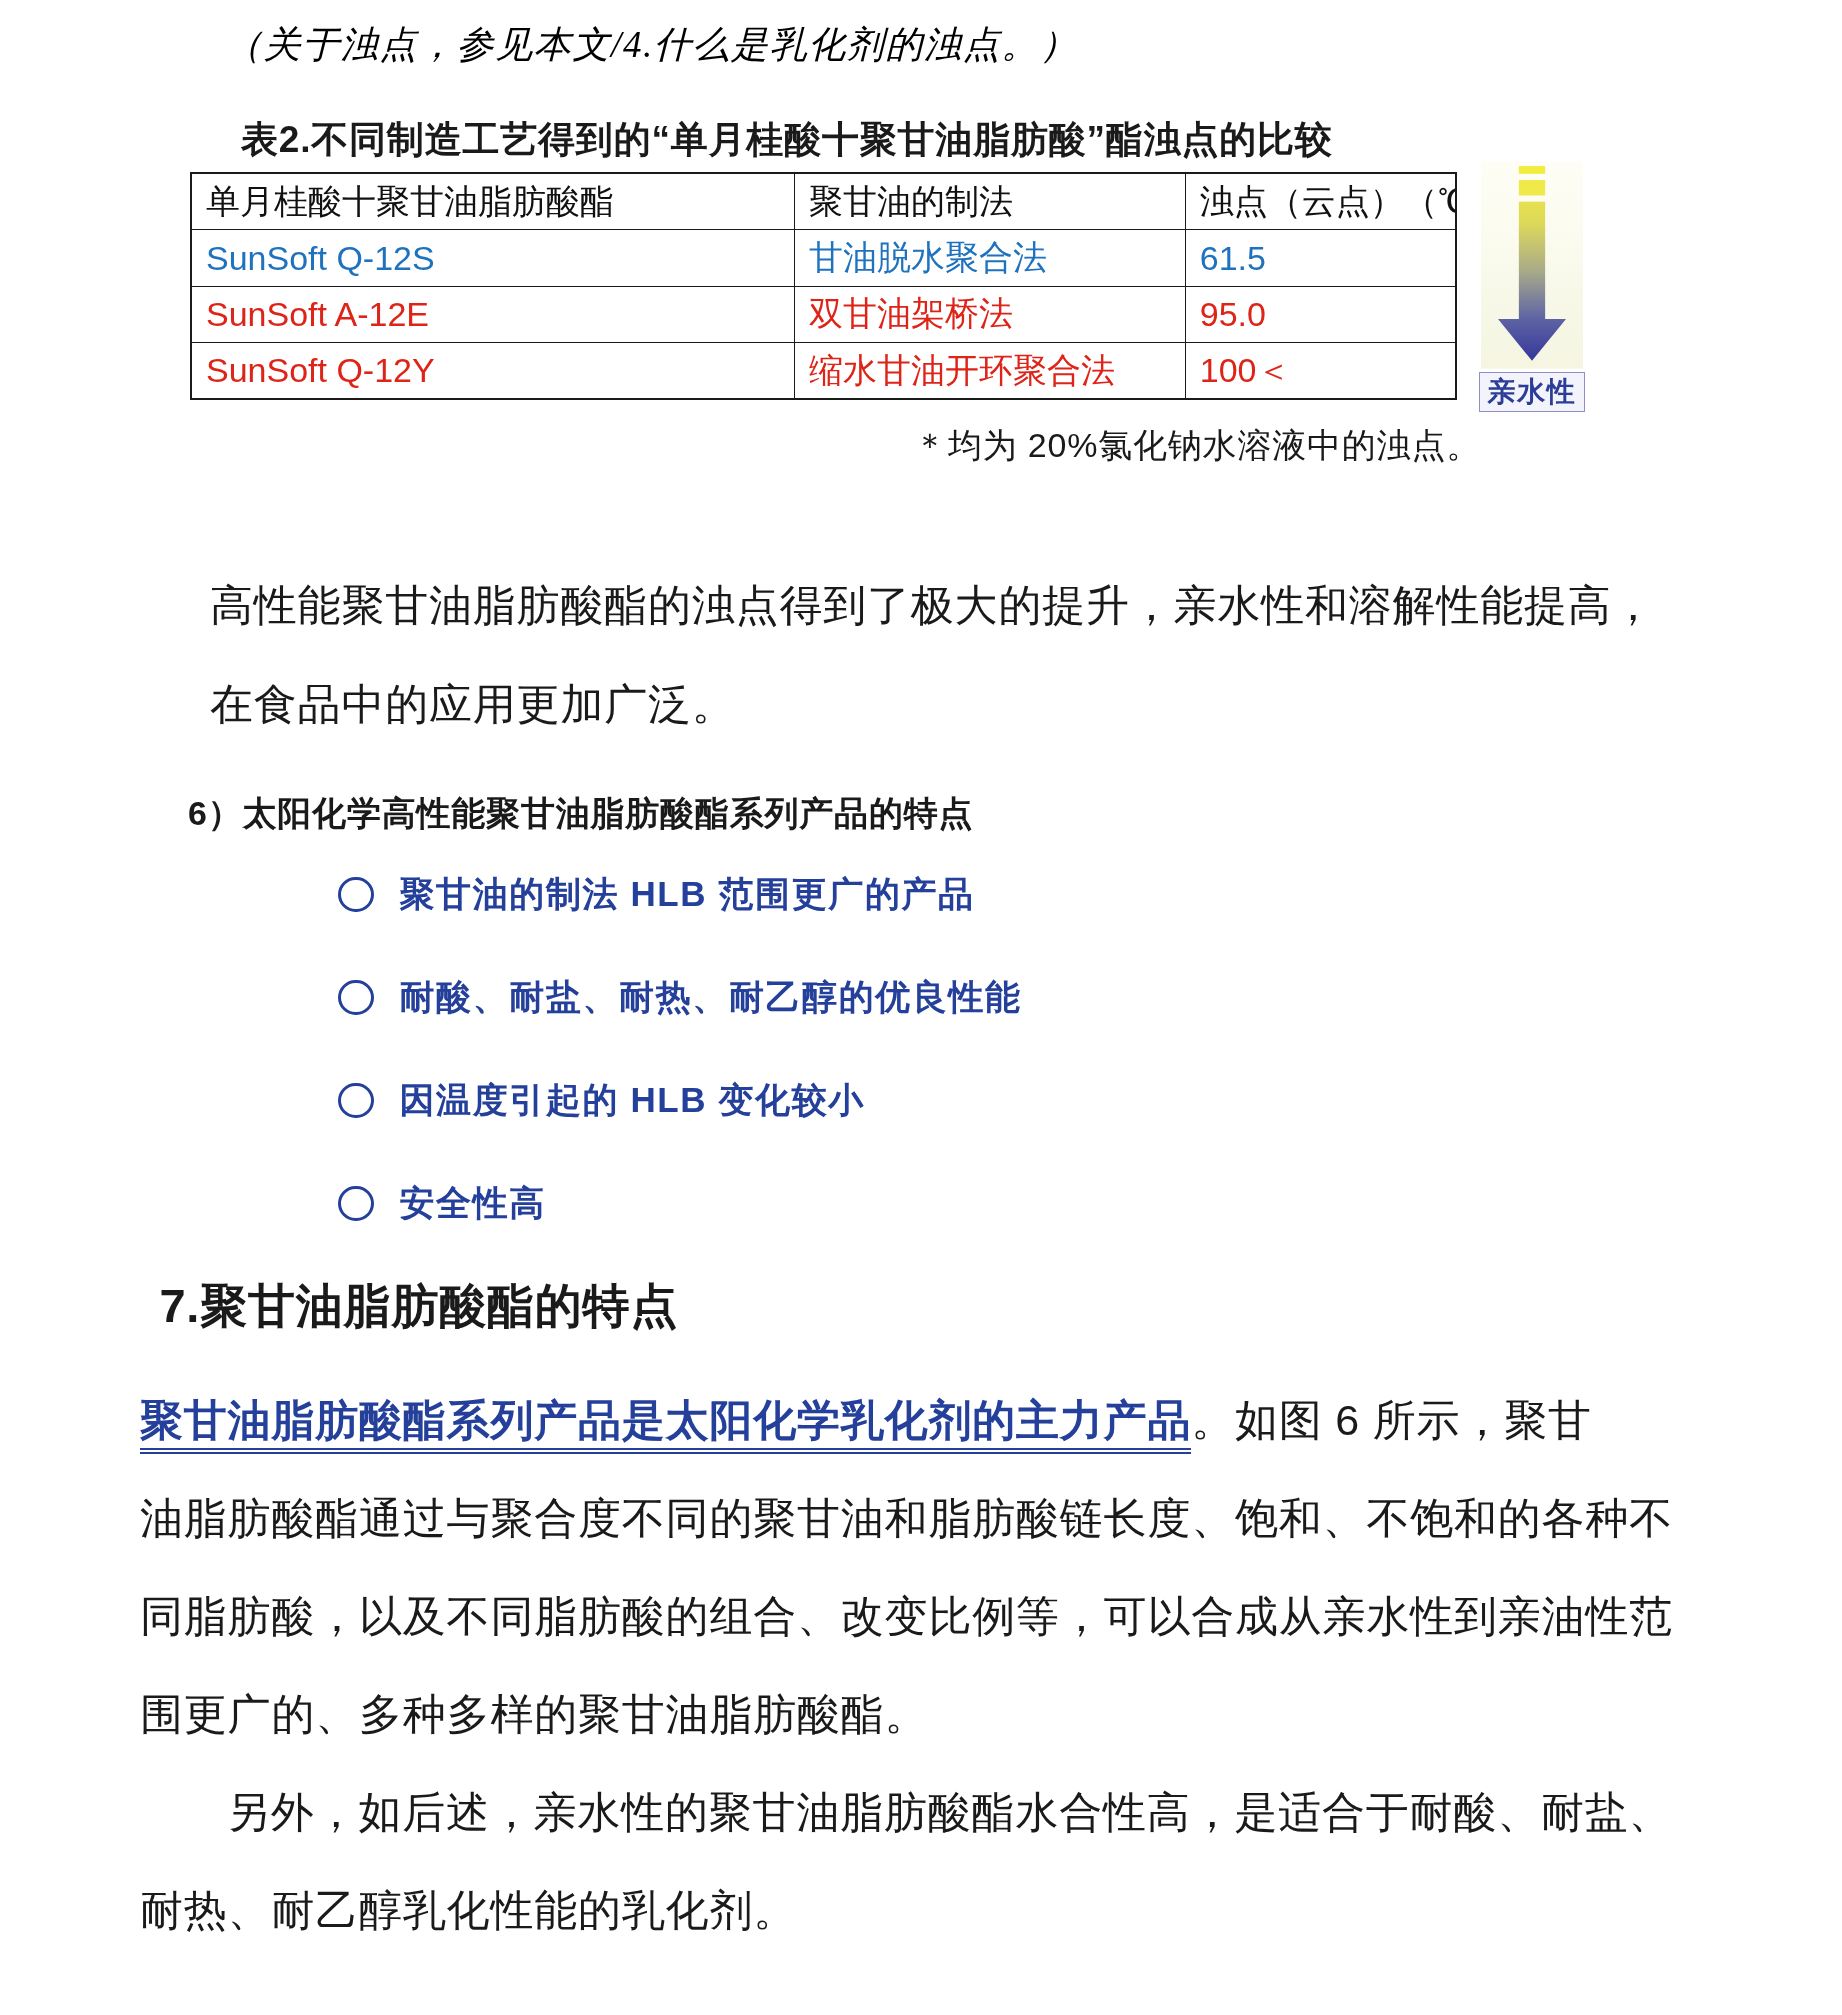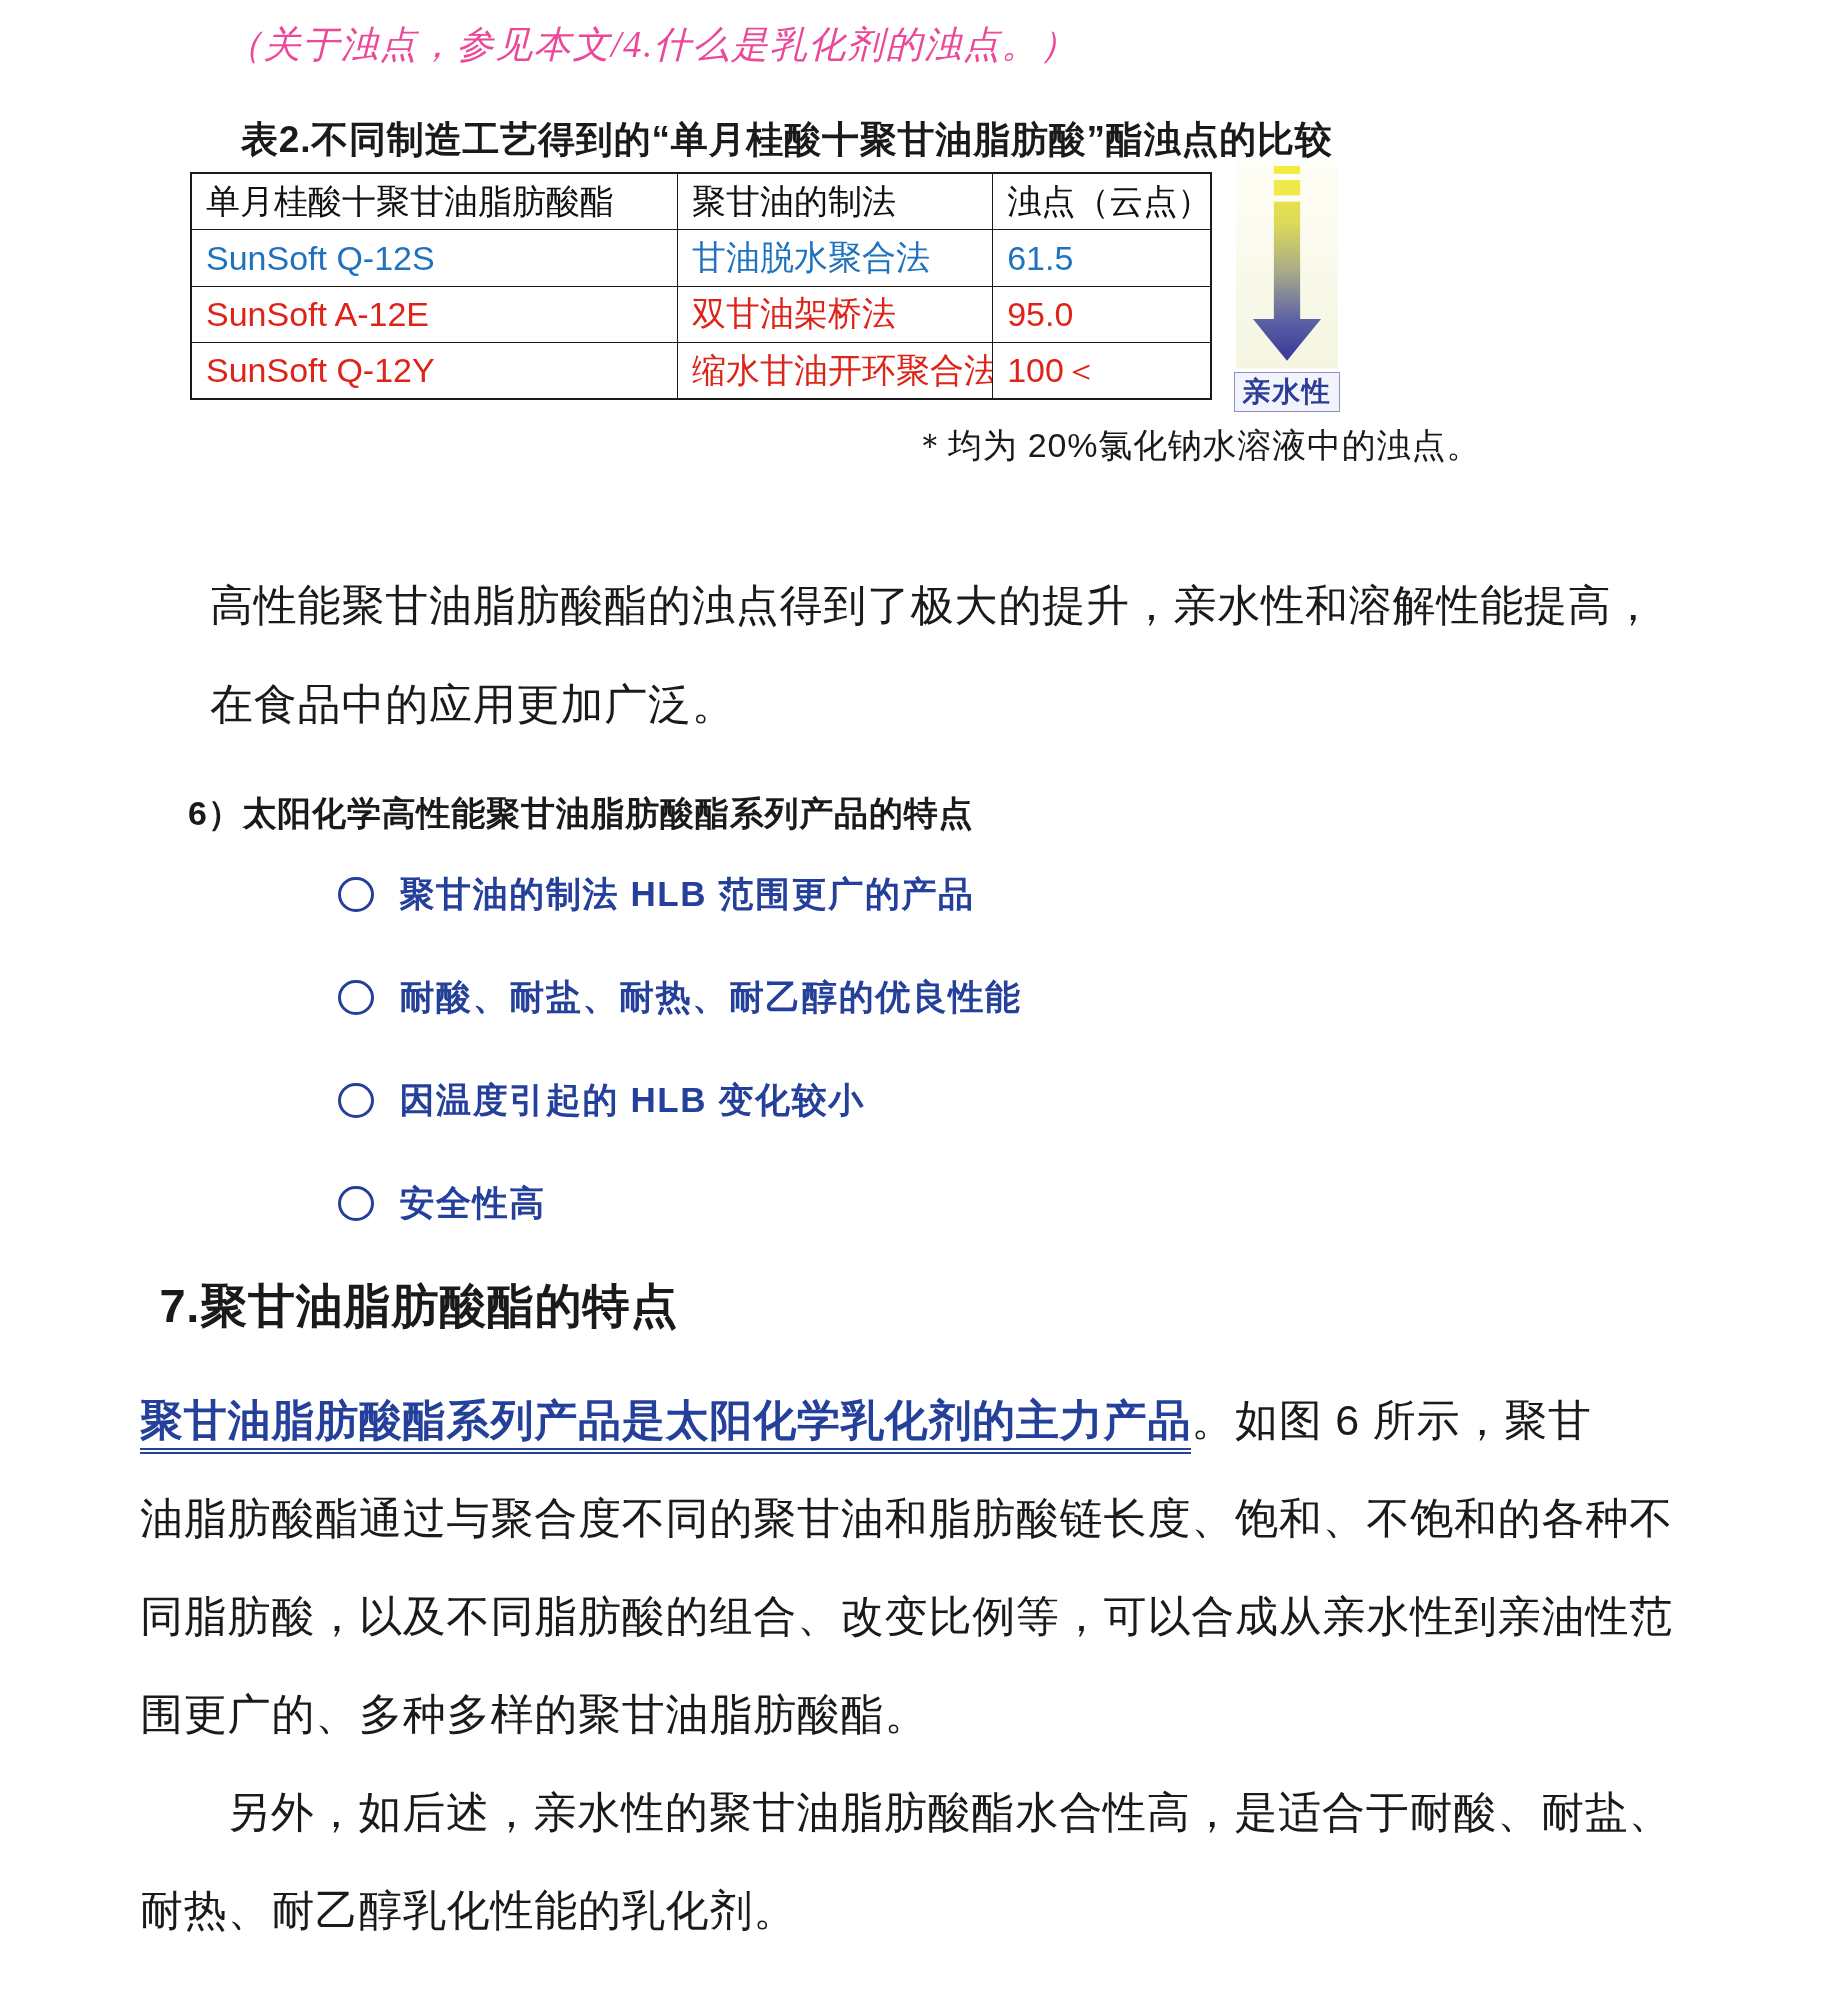--- a/index.html
+++ b/index.html
@@ -12,29 +12,29 @@
     background:#ffffff;
     font-family:"Liberation Sans", sans-serif;
     color:#1a1a1a;
   }
   .intro-note {
     font-family:"Liberation Serif", serif;
     font-style:italic;
     font-size:37px; line-height:1.25;
     margin:0 0 0 85px;
     letter-spacing:1.6px;
-    color:#ec4899;
+    color:#000000;
   }
   .table-title {
     font-size:37px; font-weight:700; line-height:1.2;
     margin:50px 0 0 101px;
     letter-spacing:0.8px;
   }
   .table-wrap { display:flex; align-items:flex-start; margin:9.3px 0 0 50px; }
-  table.cloud { border-collapse:collapse; width:1022px; table-layout:fixed; border:2.3px solid #1a1a1a; }
+  table.cloud { border-collapse:collapse; width:1267px; table-layout:fixed; border:2.3px solid #1a1a1a; }
   table.cloud th, table.cloud td {
     border:1.9px solid #1a1a1a;
     font-size:34px; font-weight:400;
     text-align:left; padding:4.7px 14px;
     height:50px; box-sizing:border-box;
     white-space:nowrap; overflow:hidden;
   }
   table.cloud thead th { color:#111; }
   tr.row-blue td { color:#1F72BE; }
   tr.row-red td { color:#DE2418; }

